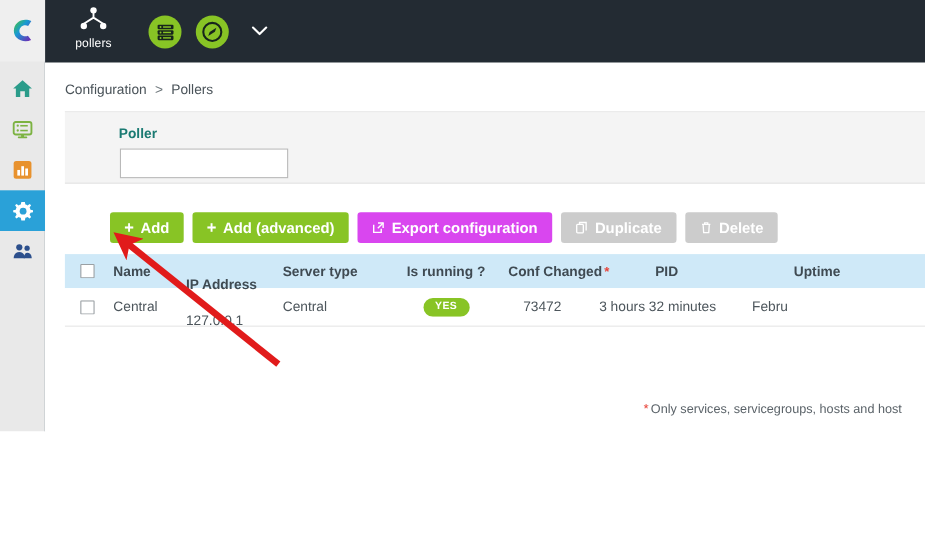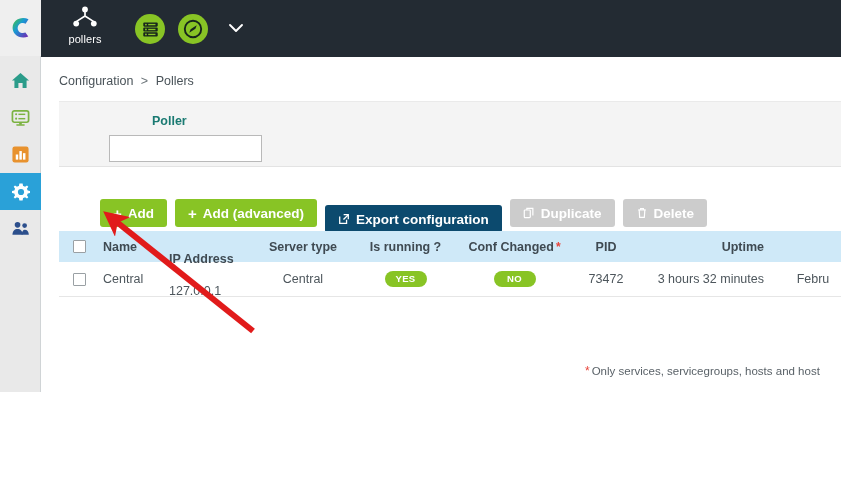--- a/index.html
+++ b/index.html
@@ -131,21 +131,20 @@
     border-bottom: 1px solid #e3e3e3;
     box-sizing: border-box;
   }
   .search-label {
     position: absolute;
     left: 49px;
     top: 12px;
     font-size: 12.5px;
     font-weight: bold;
     color: #1a7a72;
-    margin-left: 44px;
   }
   .search-input {
     position: absolute;
     left: 50px;
     top: 33px;
     width: 153px;
     height: 27px;
     border: 1px solid #b9b9b9;
     background: #ffffff;
     box-sizing: border-box;
@@ -176,21 +175,21 @@
     border-radius: 3px;
     font-family: "Liberation Sans", sans-serif;
     font-size: 13.5px;
     font-weight: bold;
     color: #ffffff;
     cursor: pointer;
     white-space: nowrap;
     box-sizing: border-box;
   }
   .btn-green { background: #88c425; }
-  .btn-teal  { background: #0c4a6e; margin-top: 12px; }
+  .btn-teal  { background: #d946ef; }
   .btn-gray  { background: #cccccc; color: #ffffff; cursor: default; }
   .btn .plus { font-size: 15px; font-weight: bold; line-height: 1; }
   .btn .bicon { display: inline-flex; align-items: center; }
 
   
   .table {
     position: absolute;
     left: 18px;
     top: 174px;
     width: 800px;
@@ -212,23 +211,23 @@
     background: #ffffff;
     font-size: 12.5px;
     color: #4d565c;
     height: 35px;
     border-bottom: 1px solid #e6e6e6;
   }
   .cell { box-sizing: border-box; padding: 0 4px; overflow: hidden; }
   .c-chk   { width: 40px; display: flex; align-items: center; justify-content: center; }
   .c-name  { width: 66px; }
   .c-ip    { width: 88px; text-align: left; margin-top: 24px; }
-  .c-type  { width: 100px; text-align: center; }
+  .c-type  { width: 100px; }
   .c-run   { width: 105px; text-align: center; }
-  .c-conf  { width: 113px; text-align: center; }
+  .c-conf  { width: 113px; }
   .c-pid   { width: 70px;  text-align: center; }
   .c-up    { width: 127px; text-align: right; }
   .c-date  { width: 90px;  text-align: center; }
   .chkbox {
     width: 13px;
     height: 13px;
     border: 1px solid #9aa0a4;
     background: #ffffff;
     border-radius: 1px;
     cursor: pointer;
@@ -452,23 +451,20 @@
       <div class="trow tbody-row">
         <div class="cell c-chk">
           <div class="chkbox"></div>
         </div>
         <div class="cell c-name">Central</div>
         <div class="cell c-ip">127.0.0.1</div>
         <div class="cell c-type">Central</div>
         <div class="cell c-run">
           <span class="pill">YES</span>
         </div>
-        <div class="cell c-conf">
-          <span class="pill">NO</span>
-        </div>
         <div class="cell c-pid">73472</div>
         <div class="cell c-up">3 hours 32 minutes</div>
         <div class="cell c-date">Febru</div>
       </div>
     </div>
 
     <div class="footnote">
       <span class="req-star">*</span><span>Only services, servicegroups, hosts and host</span>
     </div>
   </div>

